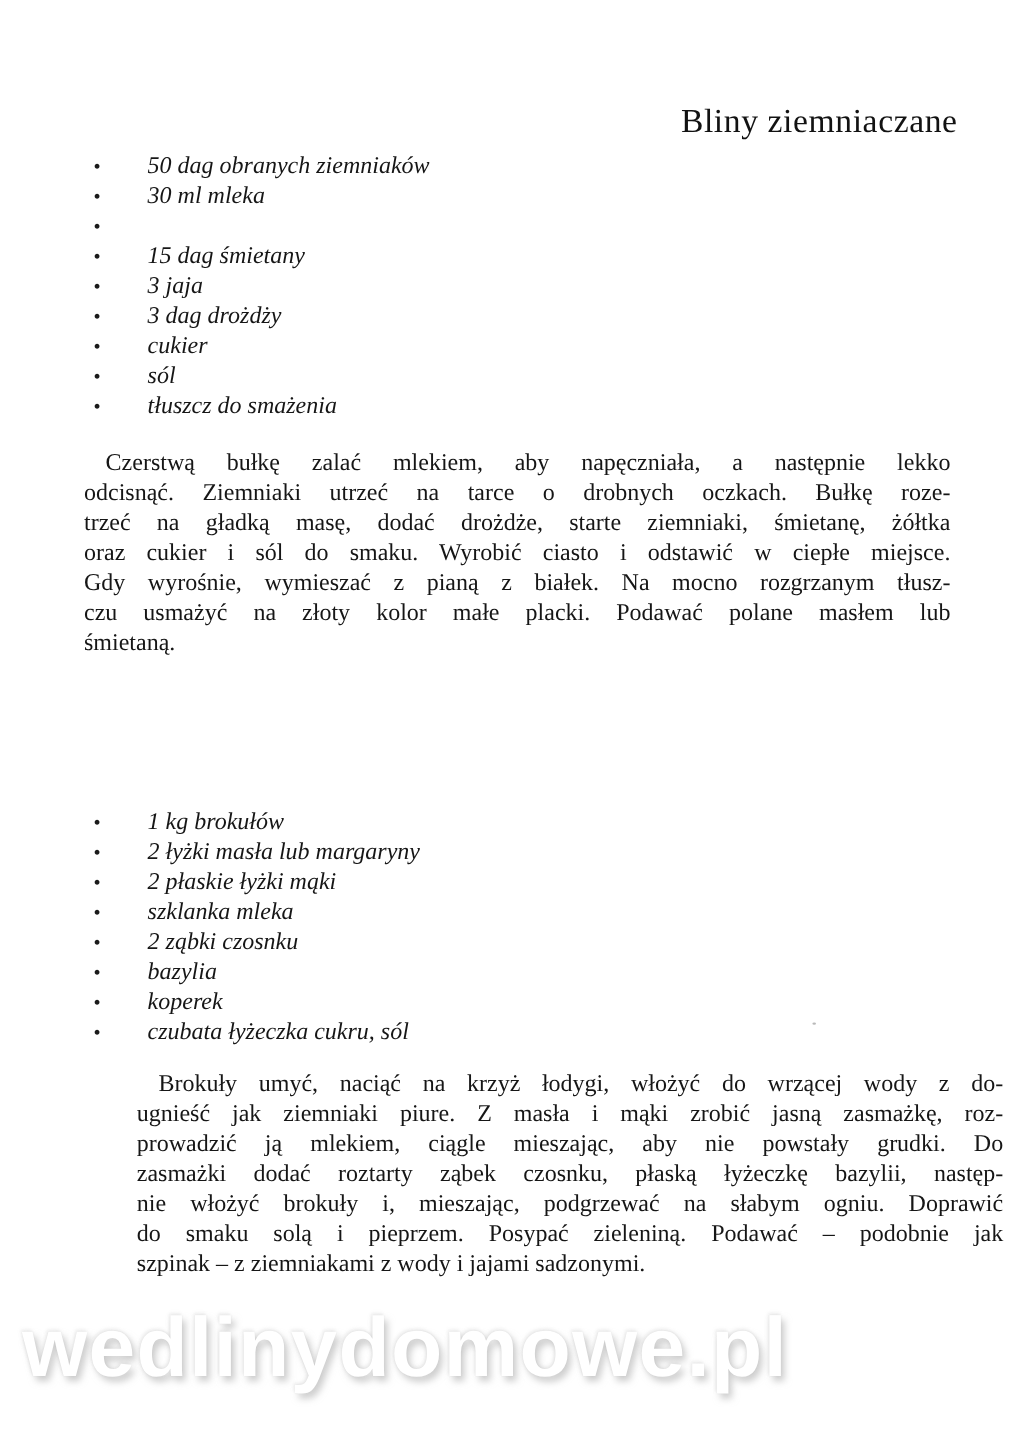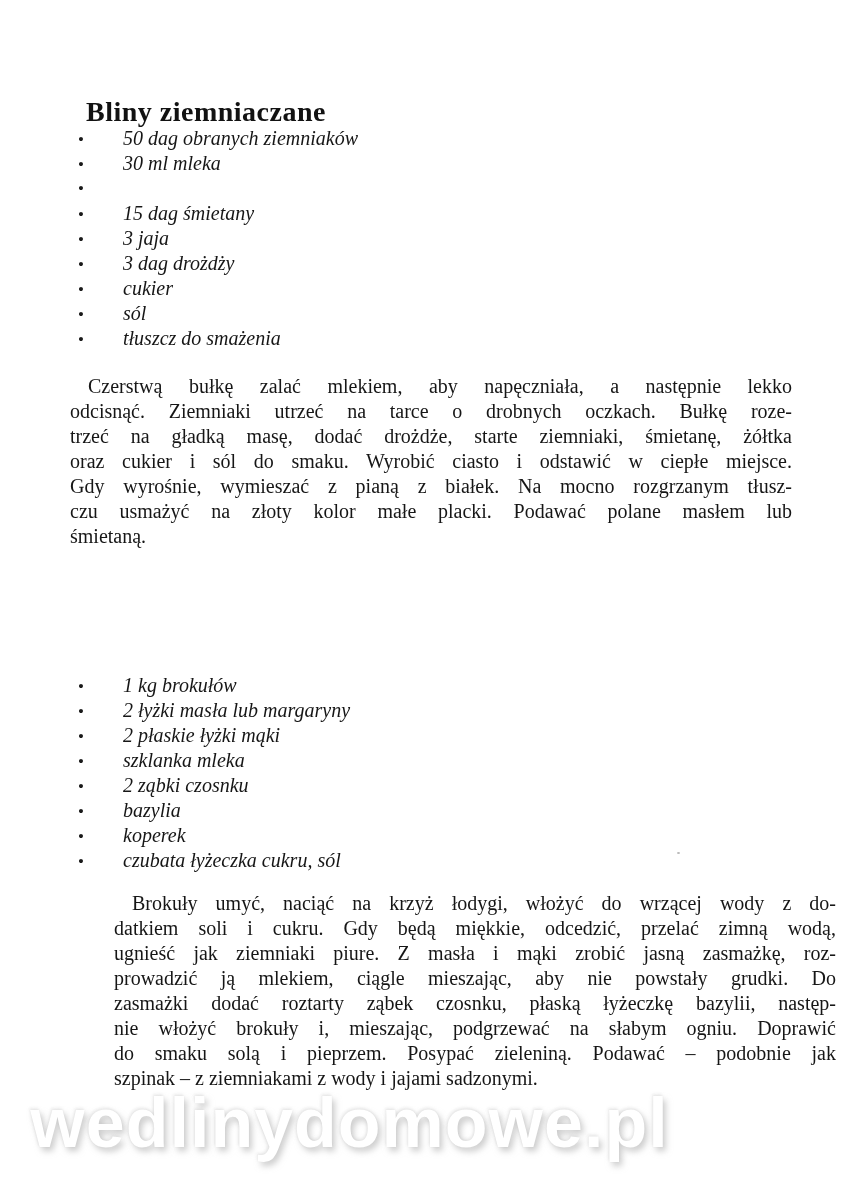--- a/index.html
+++ b/index.html
@@ -11,24 +11,24 @@
     overflow: hidden;
     font-family: "Liberation Serif", "DejaVu Serif", serif;
     color: #161616;
   }
 
   
   .recipe-title {
     position: absolute;
     left: 70px;
     width: 722px;
-    margin: 16px;
-    text-align: left;
+    margin: 6px;
+    text-align: right;
     font-size: 28px;
-    font-weight: bold;
+    font-weight: normal;
     line-height: 32px;
     letter-spacing: 0.5px;
     color: #121212;
   }
   .title-1 { top: 80px; }
   .title-2 { top: 621px; }
 
   
   .ingredients {
     position: absolute;
@@ -77,21 +77,20 @@
     text-align: center;
     font-family: "Liberation Sans", "DejaVu Sans", sans-serif;
     font-weight: bold;
     font-size: 70px;
     letter-spacing: 1px;
     color: #ffffff;
     text-shadow: 3px 4px 6px rgba(172,172,172,0.62),
                  -1px -2px 3px rgba(212,212,212,0.45),
                  0 0 1px rgba(190,190,190,0.35);
     pointer-events: none;
-    padding-left: 12px;
   }
 
   
   .artifact {
     position: absolute;
     left: 677px;
     top: 852px;
     width: 3px;
     height: 2px;
     background: #b9b9b9;
@@ -184,21 +183,20 @@
         <span class="ing-text">koperek</span>
       </div>
     <div class="ing-row">
         <span class="bullet">•</span>
         <span class="ing-text">czubata łyżeczka cukru, sól</span>
       </div>
   </div>
 
   <div class="para para-2">
     <div class="line first">Brokuły umyć, naciąć na krzyż łodygi, włożyć do wrzącej wody z do-</div>
-    <div class="line">datkiem soli i cukru. Gdy będą miękkie, odcedzić, przelać zimną wodą,</div>
     <div class="line">ugnieść jak ziemniaki piure. Z masła i mąki zrobić jasną zasmażkę, roz-</div>
     <div class="line">prowadzić ją mlekiem, ciągle mieszając, aby nie powstały grudki. Do</div>
     <div class="line">zasmażki dodać roztarty ząbek czosnku, płaską łyżeczkę bazylii, następ-</div>
     <div class="line">nie włożyć brokuły i, mieszając, podgrzewać na słabym ogniu. Doprawić</div>
     <div class="line">do smaku solą i pieprzem. Posypać zieleniną. Podawać – podobnie jak</div>
     <div class="line last">szpinak – z ziemniakami z wody i jajami sadzonymi.</div>
   </div>
 
   <div class="artifact"></div>
 

